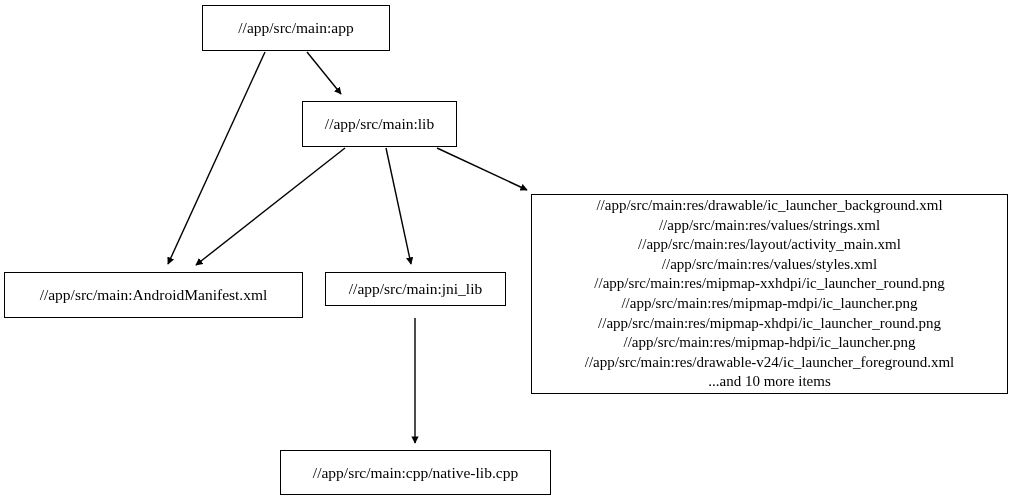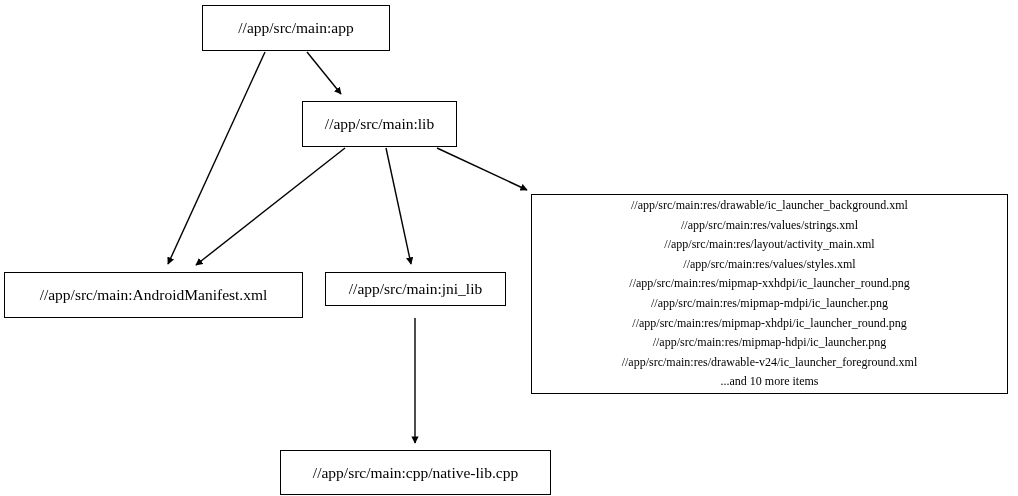--- a/index.html
+++ b/index.html
@@ -37,21 +37,21 @@
     font-size: 15.5px;
     line-height: 1.02;
     white-space: nowrap;
   }
   .node-label {
     display: block;
     white-space: pre;
     text-align: center;
   }
   .node-multiline {
-    font-size: 12px;
+    font-size: 15px;
     line-height: 19.6px;
     white-space: pre;
   }
   
   #node-app       { left: 202px; top: 5px;   width: 188px; height: 46px; }
   #node-lib       { left: 302px; top: 101px; width: 155px; height: 46px; }
   #node-manifest  { left: 4px;   top: 272px; width: 299px; height: 46px; }
   #node-jni       { left: 325px; top: 272px; width: 181px; height: 34px; }
   #node-res       { left: 531px; top: 194px; width: 477px; height: 200px; }
   #node-cpp       { left: 280px; top: 450px; width: 271px; height: 45px; }

